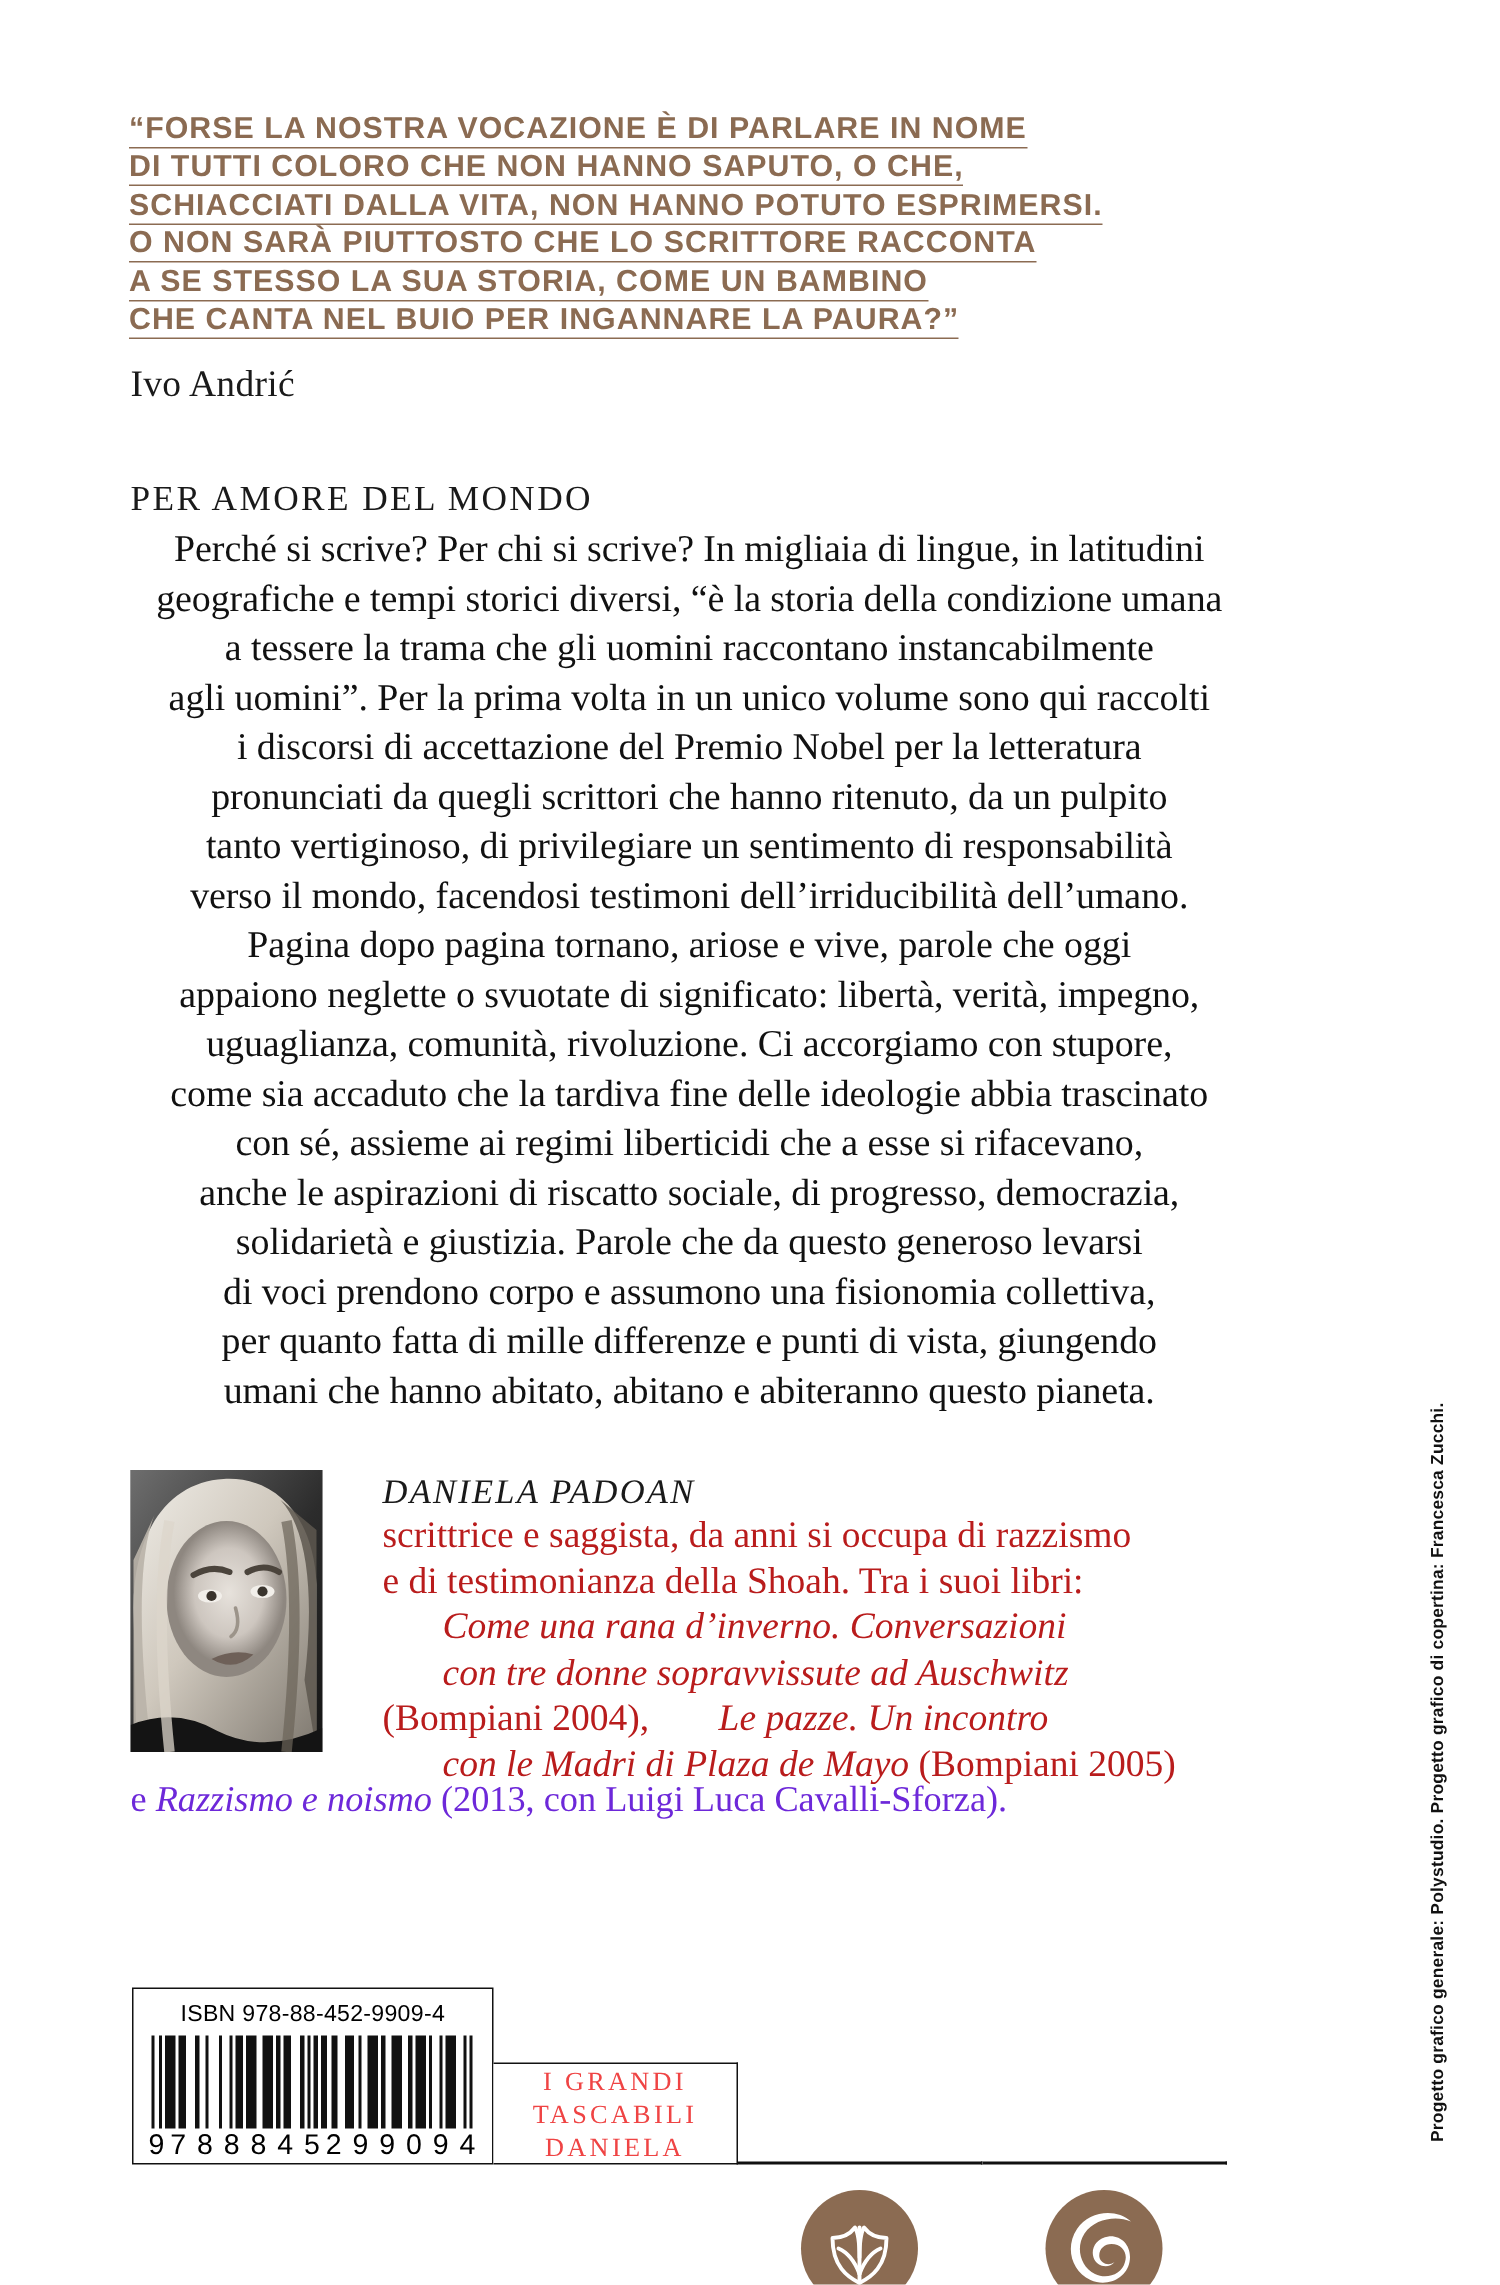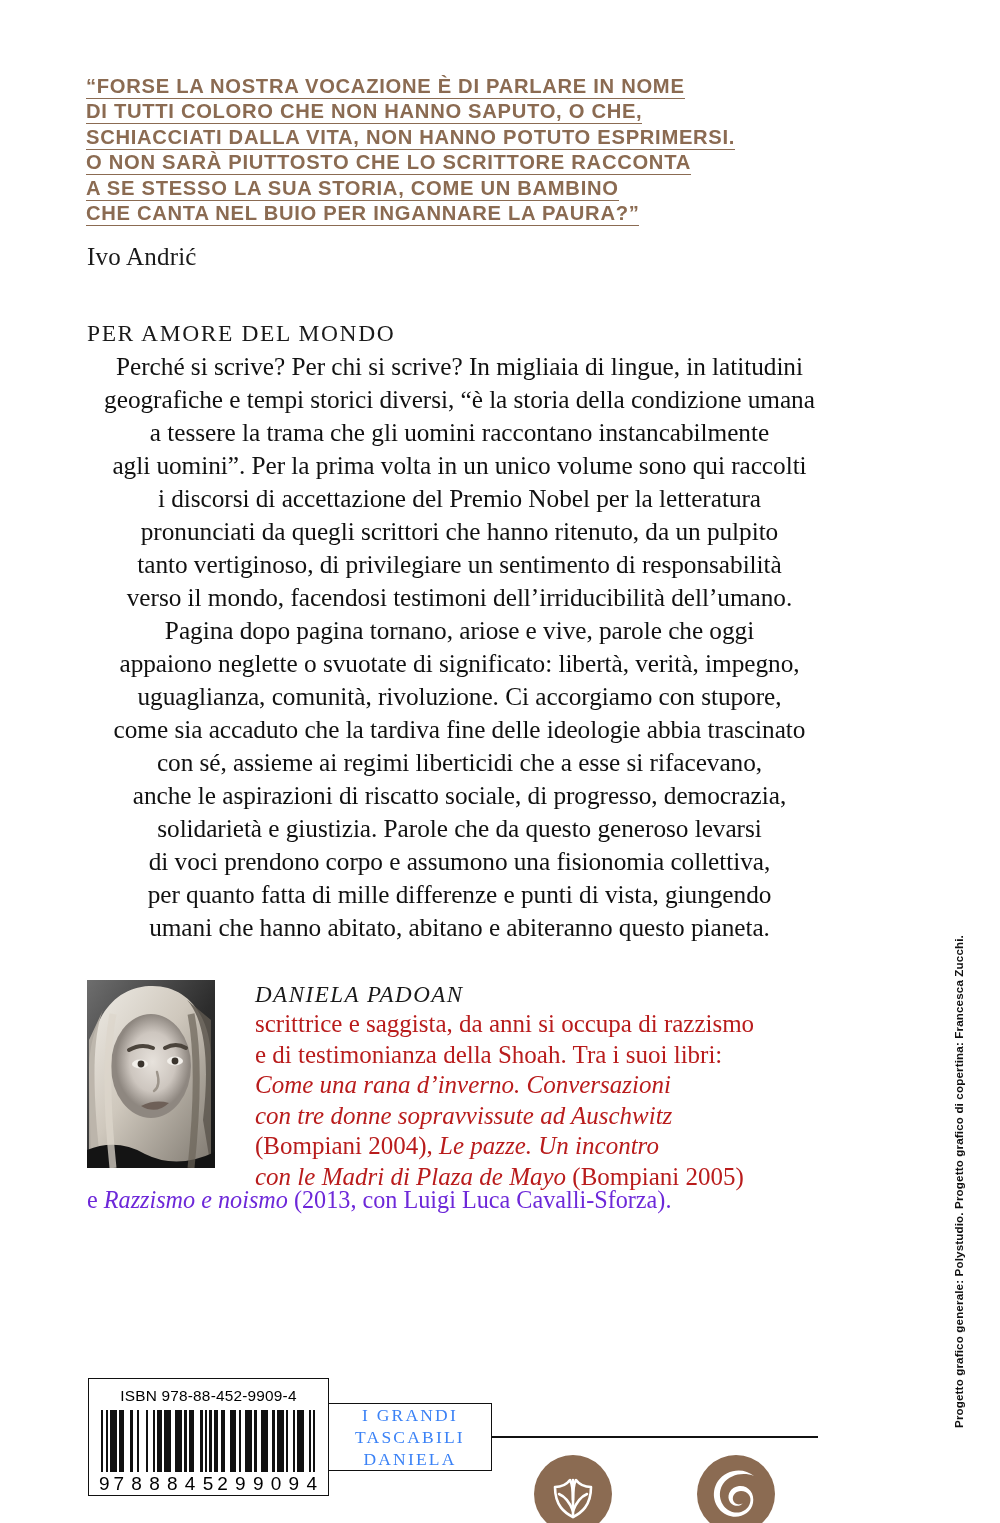--- a/index.html
+++ b/index.html
@@ -104,42 +104,42 @@
     color: #1a1a1a;
     font-style: italic;
   }
   .bio-line {
     font-family: "Liberation Serif", serif;
     font-size: 25px;
     line-height: 30.6px;
     color: #b91c1c;
     white-space: nowrap;
   }
-  .bio-line i { font-style: italic; }
+  .bio-line i { font-style: italic; margin-left: 40px; }
   #bio-last {
     position: absolute;
     left: 87px;
     top: 1185px;
     font-family: "Liberation Serif", serif;
     font-size: 24.2px;
     line-height: 30.6px;
     color: #6d28d9;
     white-space: nowrap;
   }
   #bio-last i { font-style: italic; }
 
   
   #footer {
     position: absolute;
     left: 88px;
-    top: 1356px;
+    top: 1281px;
     width: 730px;
     height: 162px;
     display: flex;
-    align-items: center;
+    align-items: flex-end;
   }
 
   
   #barcode-panel {
     width: 241px;
     border: 1.6px solid #111;
     box-sizing: border-box;
     background: #fff;
     display: flex;
     flex-direction: column;
@@ -207,21 +207,21 @@
     background: #fff;
     position: relative;
   }
   #series-panel { width: 163px; display:flex; align-items:center; justify-content:center; }
   #series-text {
     font-family: "Liberation Serif", serif;
     font-size: 17.5px;
     line-height: 22px;
     letter-spacing: 2.2px;
     text-align: center;
-    color: #3b82f6;
+    color: #ef4444;
   }
   #bompiani-panel, #giunti-panel { width: 163px; }
   .brand-inner {
     position: absolute;
     left: 0; right: 0;
     top: 18px;
     display: flex;
     flex-direction: column;
     align-items: center;
   }

